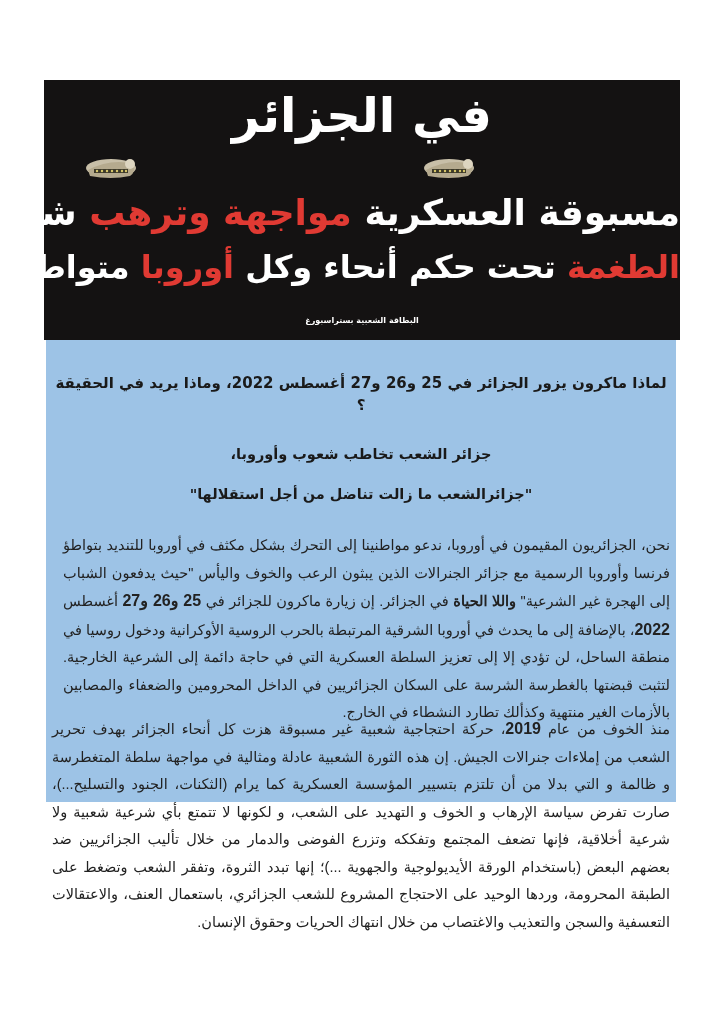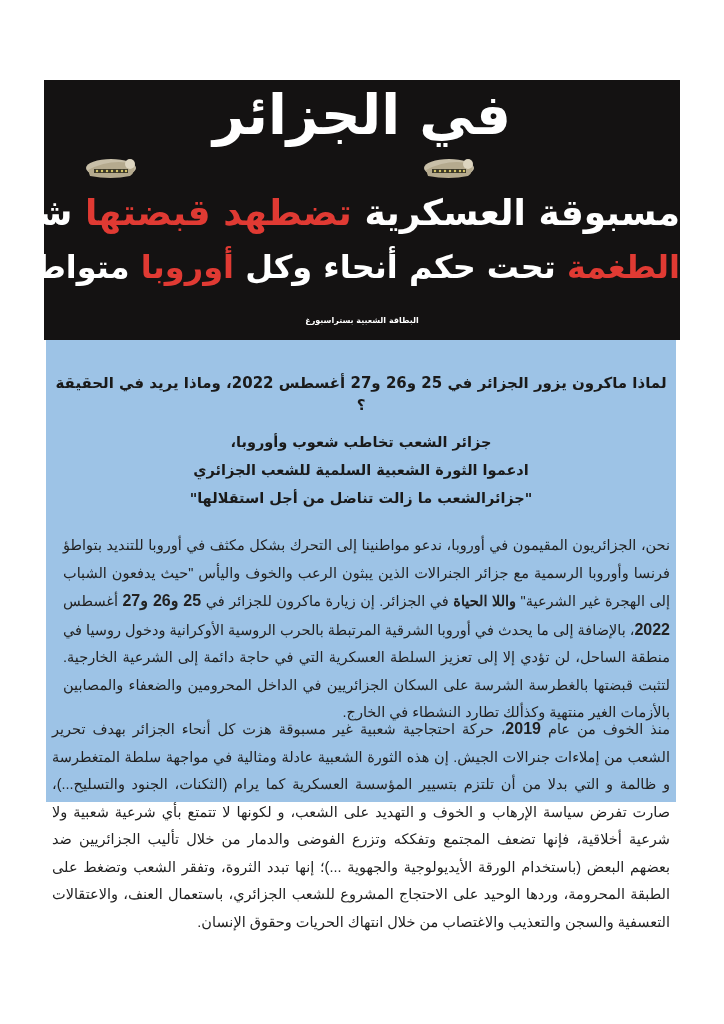--- a/index.html
+++ b/index.html
@@ -26,21 +26,21 @@
       text-align: center;
       color: #ffffff;
     }
     .banner .title-main {
       position: absolute;
       top: 6px;
       left: 0;
       right: 0;
       font-family: "DejaVu Sans", sans-serif;
       font-weight: bold;
-      font-size: 55px;
+      font-size: 48px;
       line-height: 58px;
       color: #ffffff;
     }
     .banner .cap {
       position: absolute;
       top: 150px;
       width: 54px;
       height: 30px;
     }
     .banner .cap.left { left: 40px; top: 72px; }
@@ -101,21 +101,21 @@
     .appeal {
       position: absolute;
       top: 86px;
       left: 8px;
       right: 8px;
       text-align: center;
       font-weight: bold;
       font-size: 14.5px;
       line-height: 24px;
     }
-    .appeal div { margin: 4px; }
+    .appeal div { margin: 16px; }
     .para {
       position: absolute;
       left: 6px;
       right: 6px;
       text-align: justify;
       text-align-last: right;
       font-family: "Liberation Sans", sans-serif;
       font-size: 14.5px;
       line-height: 27.5px;
       color: #222;
@@ -157,40 +157,39 @@
       <circle cx="28" cy="19" r="1.2"></circle>
         <circle cx="33" cy="19" r="1.2"></circle>
         <circle cx="38" cy="19" r="1.2"></circle>
       <circle cx="42" cy="19" r="1.2"></circle>
     </g>
     <ellipse cx="46" cy="12" rx="5" ry="5" fill="#ddd5c0"></ellipse>
   </svg>
 
   <div class="line2">
     <span class="white">مسبوقة العسكرية</span>
-    <span class="red">تضطهد قبضتها</span>
+    <span class="red">مواجهة وترهب</span>
     <span class="white">شعبها</span>
   </div>
 
   <div class="line3">
     <span class="red">الطغمة</span>
     <span class="white">تحت حكم أنحاء وكل</span>
     <span class="red">أوروبا</span>
     <span class="white">متواطئون</span>
   </div>
 
   <div class="signature">البطاقة الشعبية بستراسبورغ</div>
 </div>
 
 <div class="content">
   <div class="question">لماذا ماكرون يزور الجزائر في 25 و26 و27 أغسطس 2022، وماذا يريد في الحقيقة ؟</div>
 
   <div class="appeal">
     <div>جزائر الشعب تخاطب شعوب وأوروبا،</div>
-    <div>ادعموا الثورة الشعبية السلمية للشعب الجزائري</div>
     <div>"جزائرالشعب ما زالت تناضل من أجل استقلالها"</div>
   </div>
 
   <div class="para para1">
     <span>نحن، الجزائريون المقيمون في أوروبا، ندعو مواطنينا إلى التحرك بشكل مكثف في أوروبا للتنديد بتواطؤ فرنسا وأوروبا الرسمية مع جزائر الجنرالات الذين يبثون الرعب والخوف واليأس "حيث يدفعون الشباب إلى الهجرة غير الشرعية"</span>
     <b>واللا الحياة</b>
     <span>في الجزائر. إن زيارة ماكرون للجزائر في</span>
     <b class="num">25 و26 و27</b>
     <span>أغسطس</span>
     <b class="num">2022</b><span>، بالإضافة إلى ما يحدث في أوروبا الشرقية المرتبطة بالحرب الروسية الأوكرانية ودخول روسيا في منطقة الساحل، لن تؤدي إلا إلى تعزيز السلطة العسكرية التي في حاجة دائمة إلى الشرعية الخارجية. لتثبت قبضتها بالغطرسة الشرسة على السكان الجزائريين في الداخل المحرومين والضعفاء والمصابين بالأزمات الغير منتهية وكذألك تطارد النشطاء في الخارج.</span>

